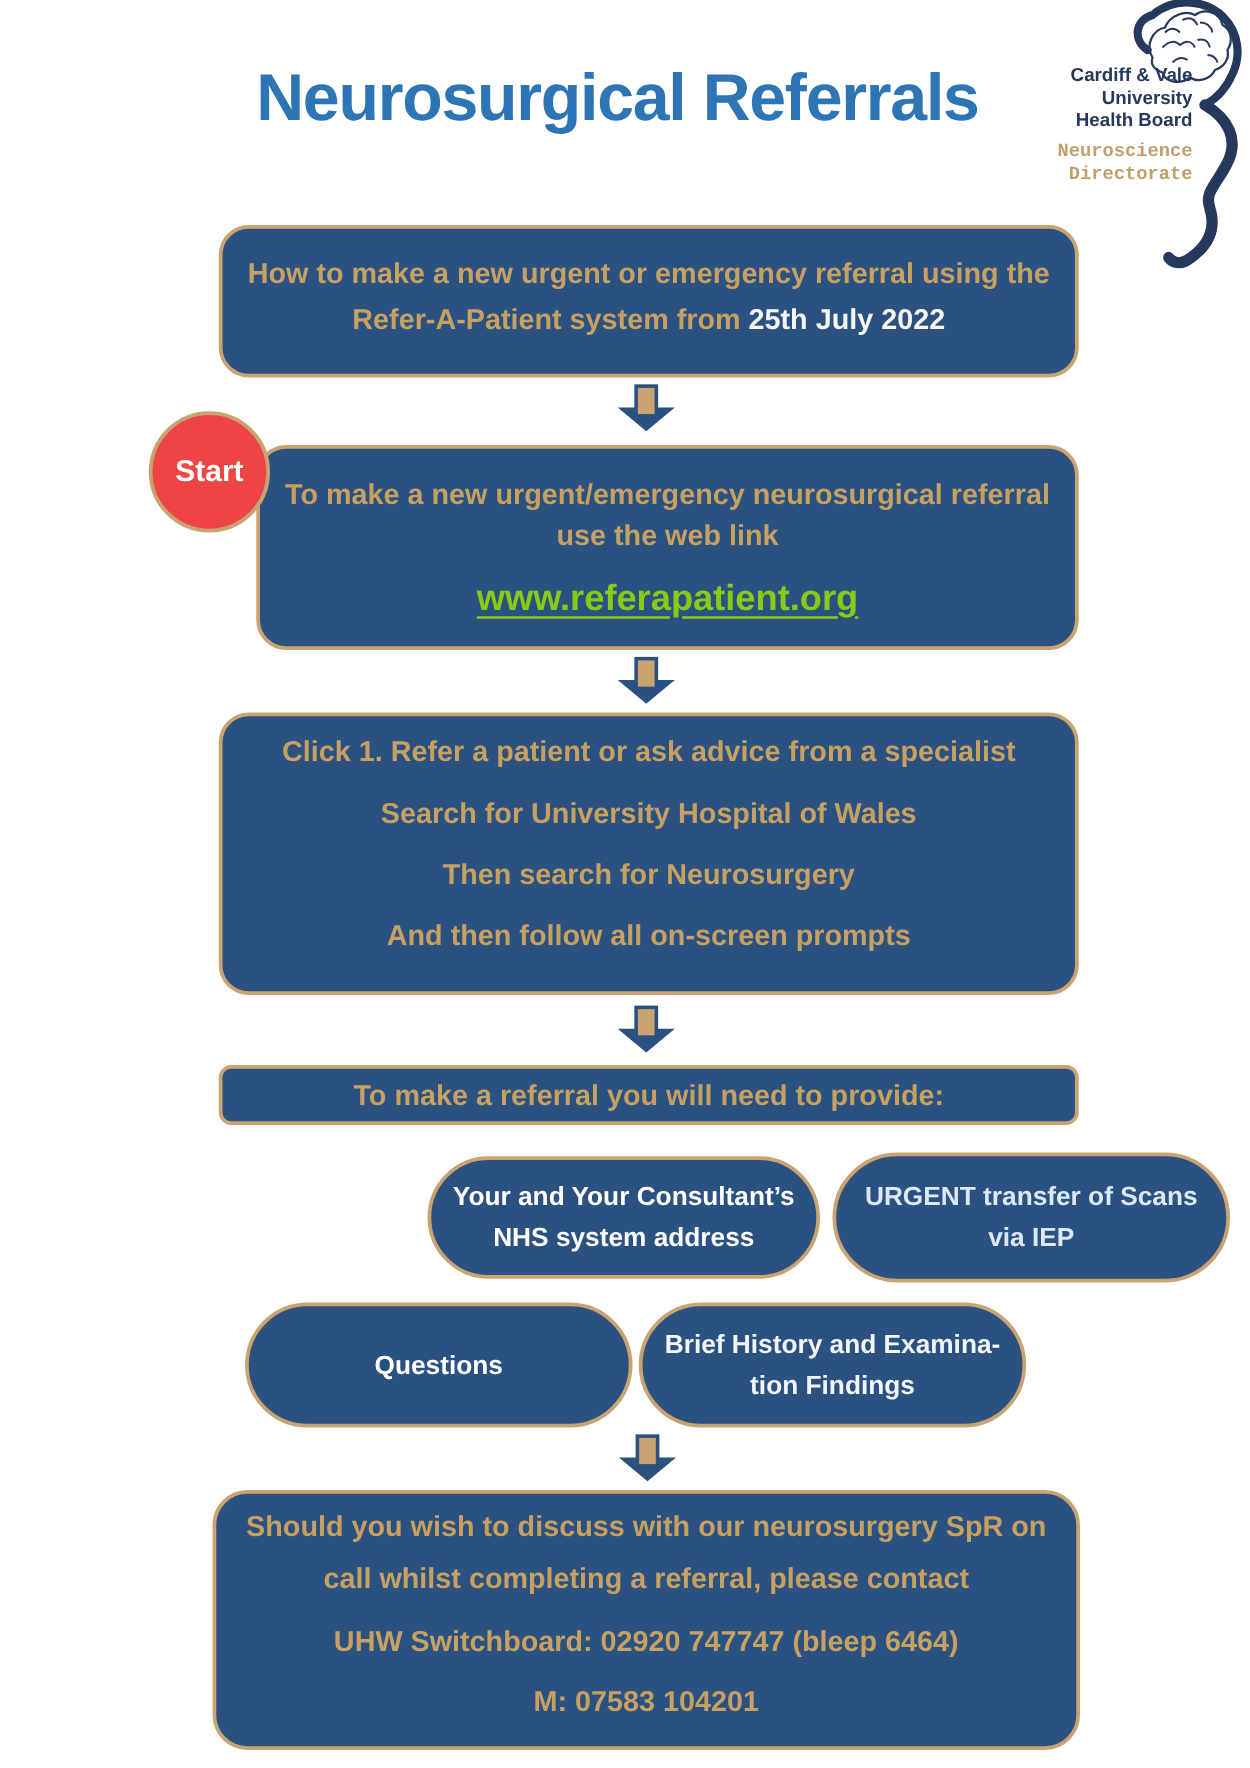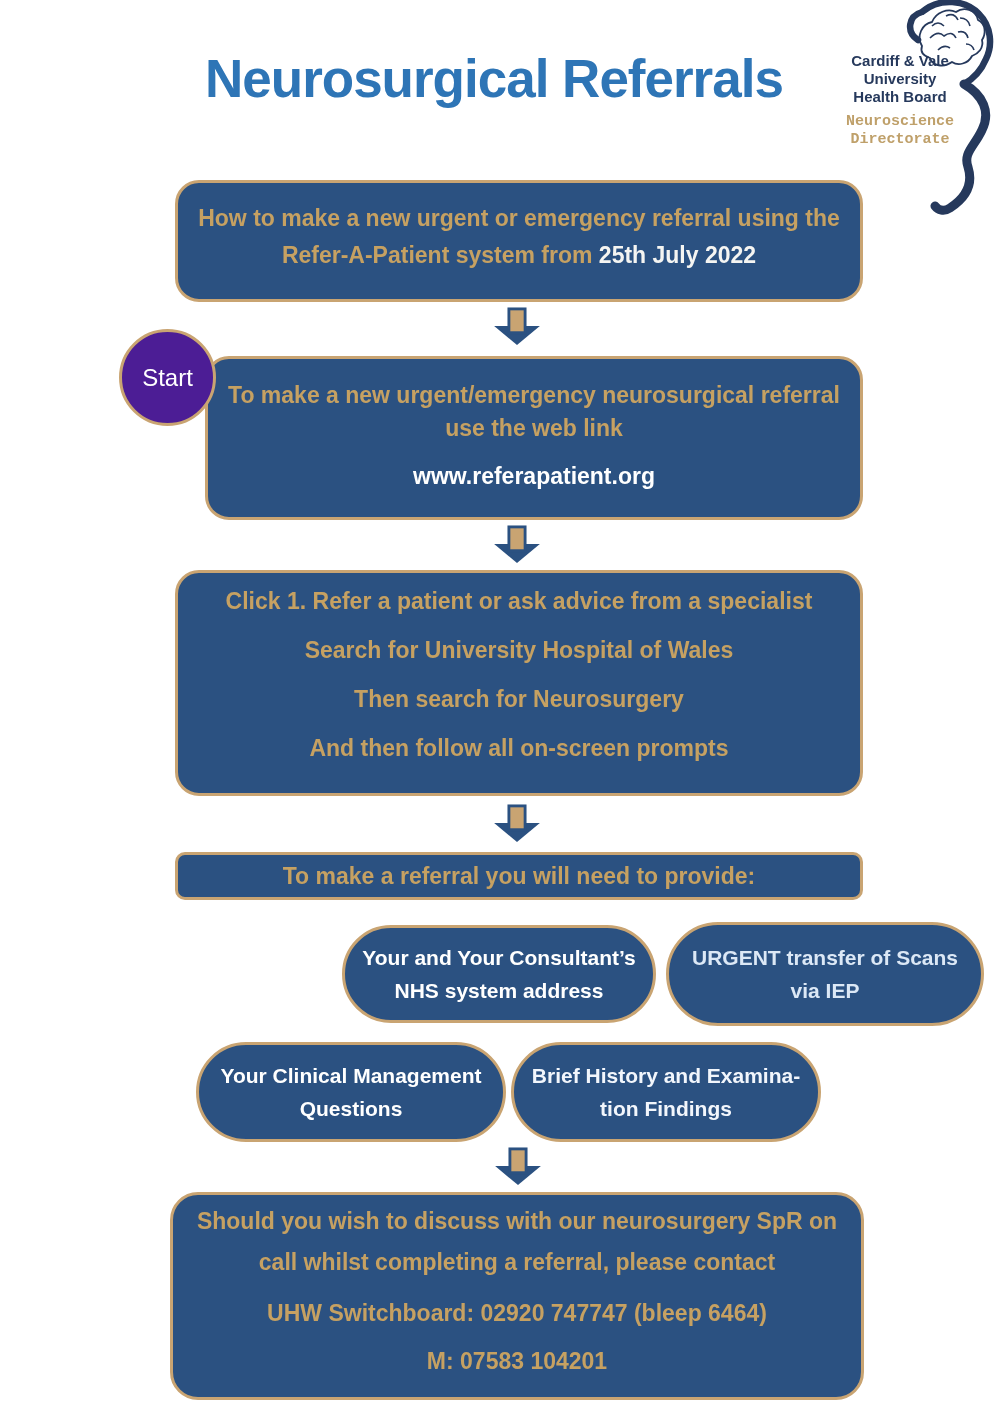--- a/index.html
+++ b/index.html
@@ -8,50 +8,50 @@
     background:#ffffff;overflow:hidden;
     font-family:"Liberation Sans", sans-serif;
   }
   .page-title{
     position:absolute;left:30px;top:48px;width:960px;
     text-align:left;padding-left:175px;box-sizing:border-box;
     font-size:53px;font-weight:bold;letter-spacing:-1px;color:#2E75B6;
   }
   
   .logo-text{
-    position:absolute;top:52px;right:46px;text-align:center;
+    position:absolute;top:52px;right:46px;text-align:right;
     font-weight:bold;font-size:15px;line-height:18px;color:#26395C;
   }
   .logo-dept{margin-top:7px;color:#BFA06A;font-family:Liberation Mono, monospace;}
   .logo-graphic{position:absolute;left:886px;top:0px;width:114px;height:215px;}
   
   .box{
     position:absolute;background:#2B5181;border:3px solid #C9A472;
     box-sizing:border-box;text-align:center;color:#C6A162;font-weight:bold;
   }
   .rounded{border-radius:24px;}
   .box .ln{font-size:23px;}
   .white{color:#F5F5F2;}
   .url-link{
-    display:inline-block;color:#ffffff;font-size:23px;font-weight:bold;
-    text-underline-offset:5px;cursor:pointer;
+    display:inline-block;color:#84cc16;font-size:29px;font-weight:bold;
+    text-decoration:underline;text-underline-offset:5px;cursor:pointer;
   }
   .pill{
     position:absolute;background:#2B5181;border:3px solid #C9A472;
     box-sizing:border-box;border-radius:54px;text-align:center;
     color:#ffffff;font-weight:bold;font-size:21px;
     display:flex;flex-direction:column;justify-content:center;
   }
   .pill .ln{line-height:33px;}
   .arrow{position:absolute;width:58px;height:40px;}
   .start-circle{
     position:absolute;left:119px;top:329px;width:97px;height:97px;
-    background:#4c1d95;border:3px solid #C9A472;border-radius:50%;
+    background:#ef4444;border:3px solid #C9A472;border-radius:50%;
     box-sizing:border-box;display:flex;align-items:center;justify-content:center;
-    color:#ffffff;font-weight:normal;font-size:24px;z-index:3;
+    color:#ffffff;font-weight:bold;font-size:24px;z-index:3;
   }
 </style>
 </head>
 <body>
 
 <div class="page">
 
   <div class="page-title">Neurosurgical Referrals</div>
 
   <div class="logo-text">
@@ -124,21 +124,20 @@
   <div class="pill" style="left:342px;top:925px;width:314px;height:98px;align-items:center;">
     <div class="ln" style="color: rgb(255, 255, 255);">Your and Your Consultant’s</div>
     <div class="ln" style="color: rgb(255, 255, 255);">NHS system address</div>
   </div>
   <div class="pill" style="left:666px;top:922px;width:318px;height:104px;">
     <div class="ln" style="color: rgb(220, 232, 246);">URGENT transfer of Scans</div>
     <div class="ln" style="color: rgb(220, 232, 246);">via IEP</div>
   </div>
 
   <div class="pill" style="left:196px;top:1042px;width:310px;height:100px;">
-    <div class="ln" style="color: rgb(255, 255, 255);">Your Clinical Management</div>
     <div class="ln" style="color: rgb(255, 255, 255);">Questions</div>
   </div>
   <div class="pill" style="left:511px;top:1042px;width:310px;height:100px;">
     <div class="ln" style="color: rgb(242, 246, 252);">Brief History and Examina-</div>
     <div class="ln" style="color: rgb(242, 246, 252);">tion Findings</div>
   </div>
 
   <svg class="arrow" style="left:489px;top:1147px;" viewBox="0 0 60 42">
     <polygon points="6,20 54,20 30,40" fill="#2B5181"></polygon>
     <rect x="21.5" y="2" width="17" height="25" fill="#C9A472" stroke="#2B5181" stroke-width="3"></rect>

